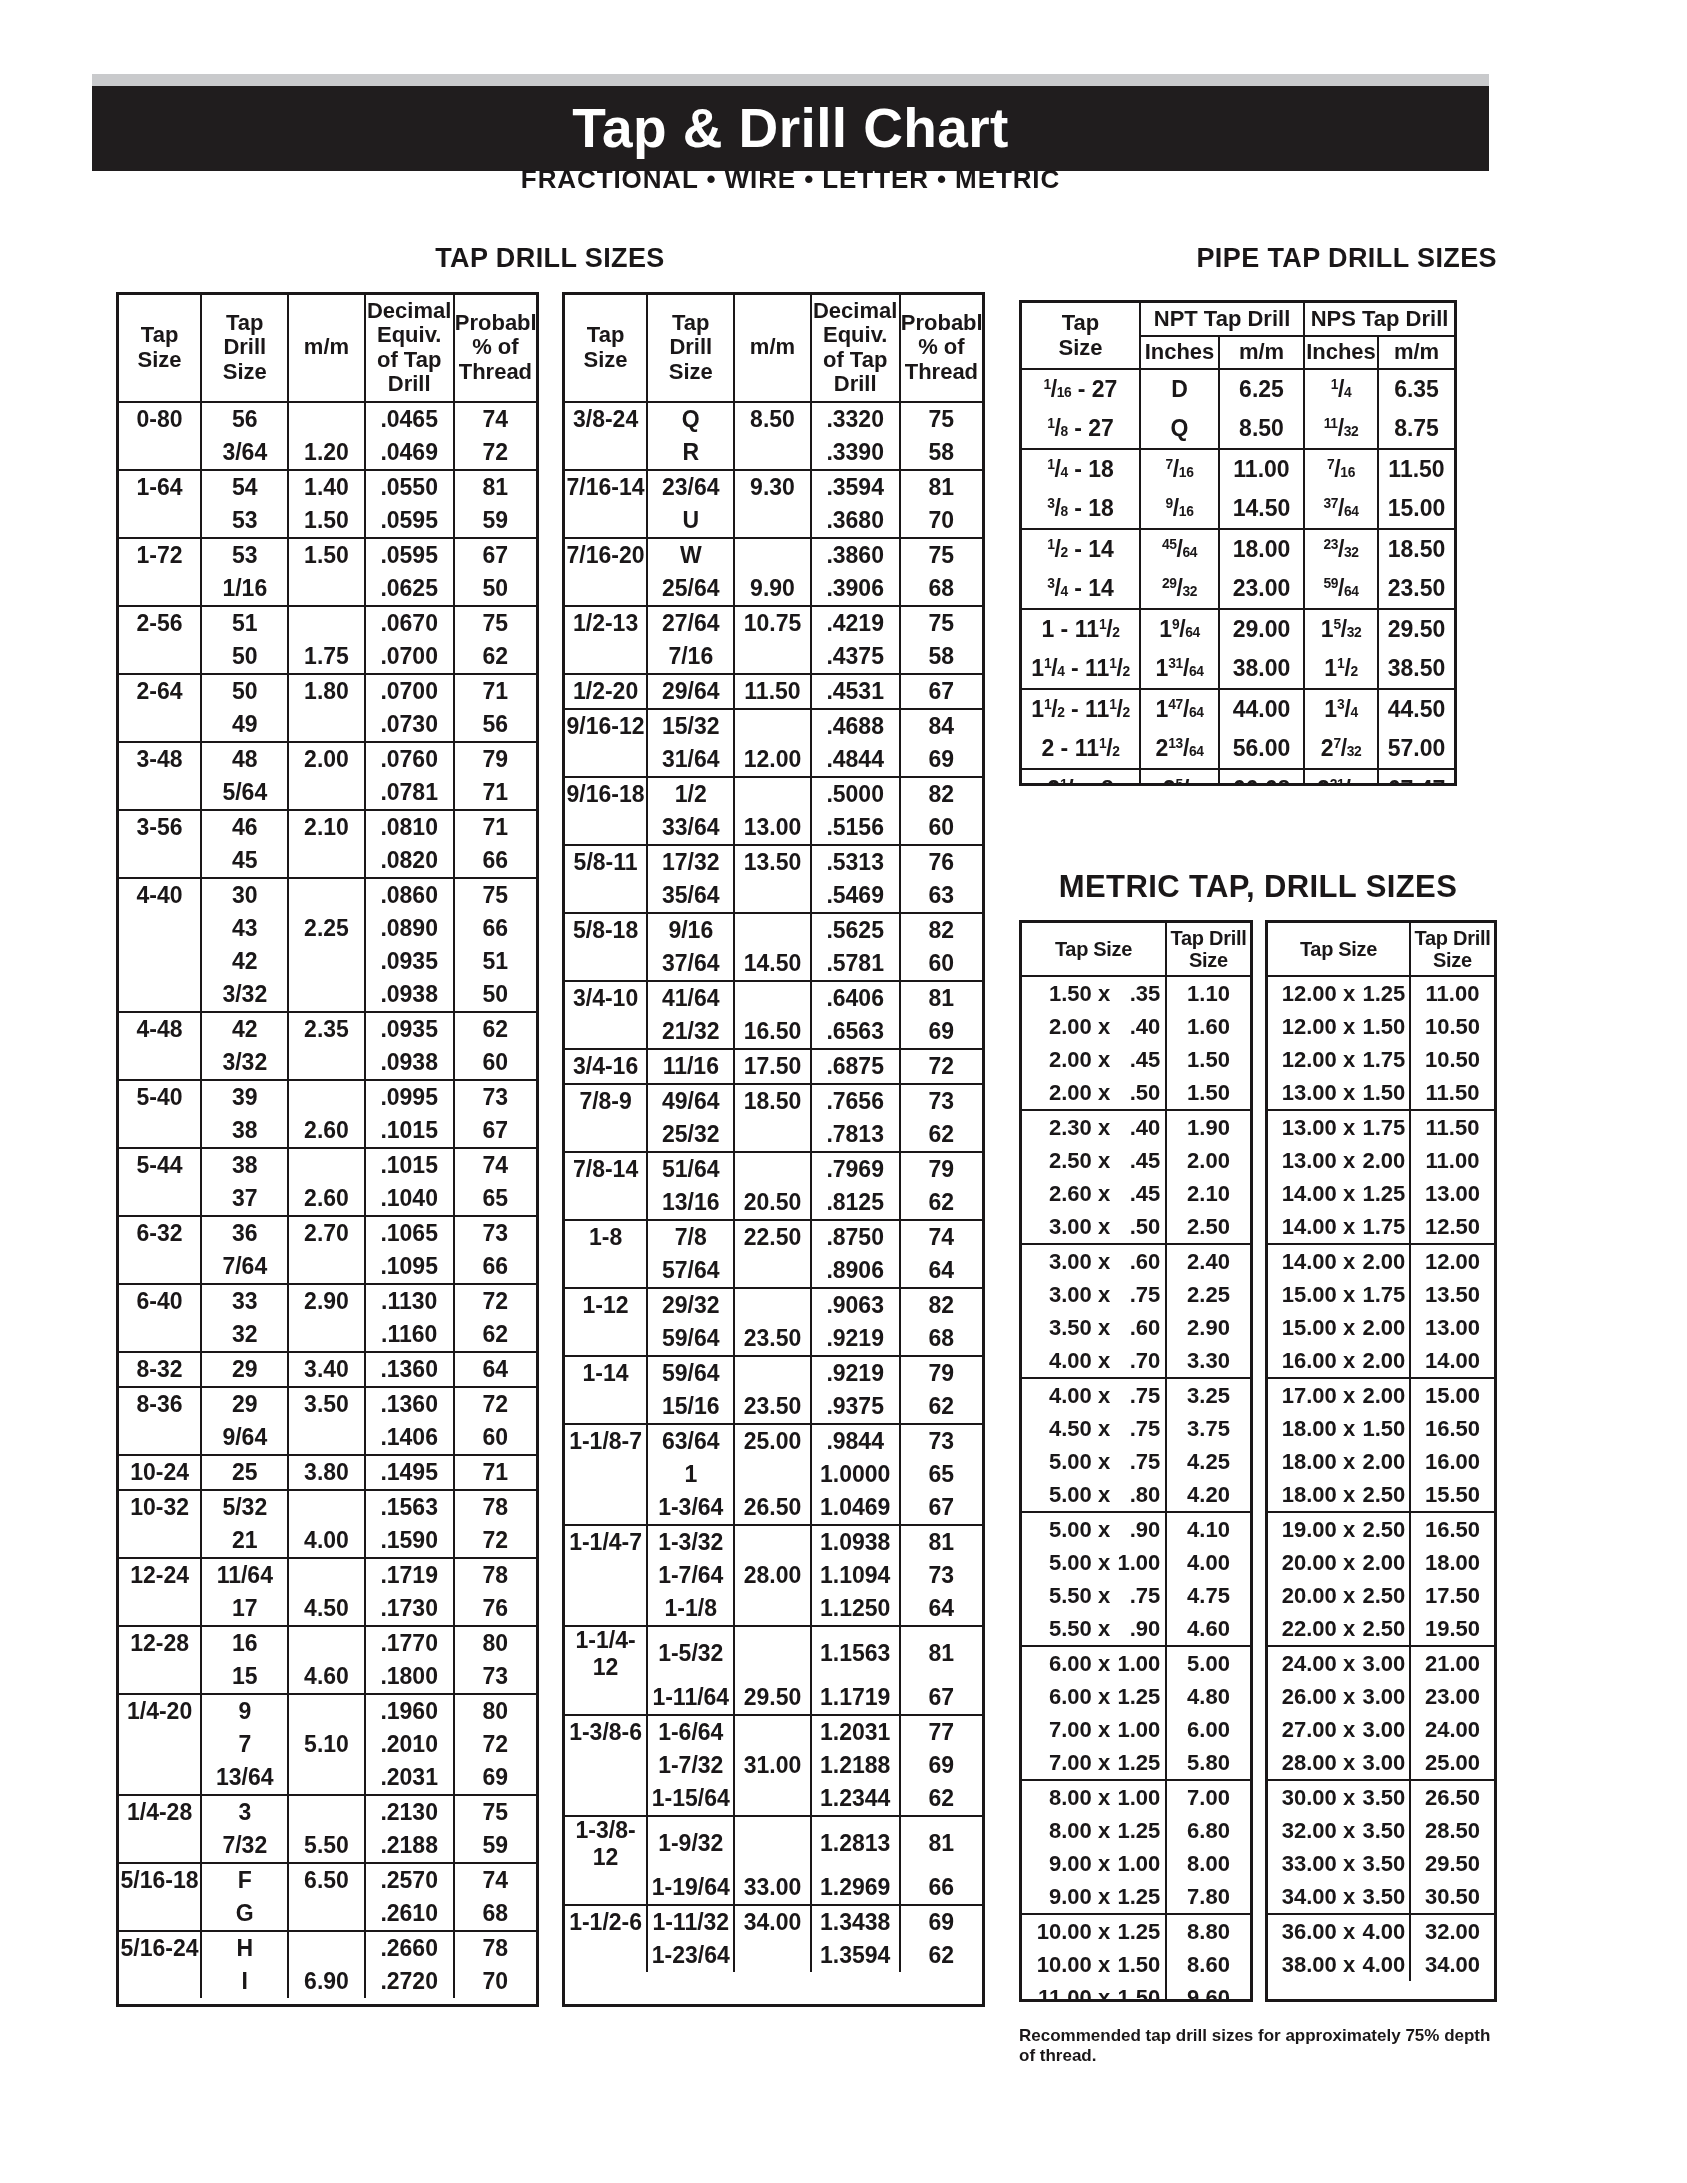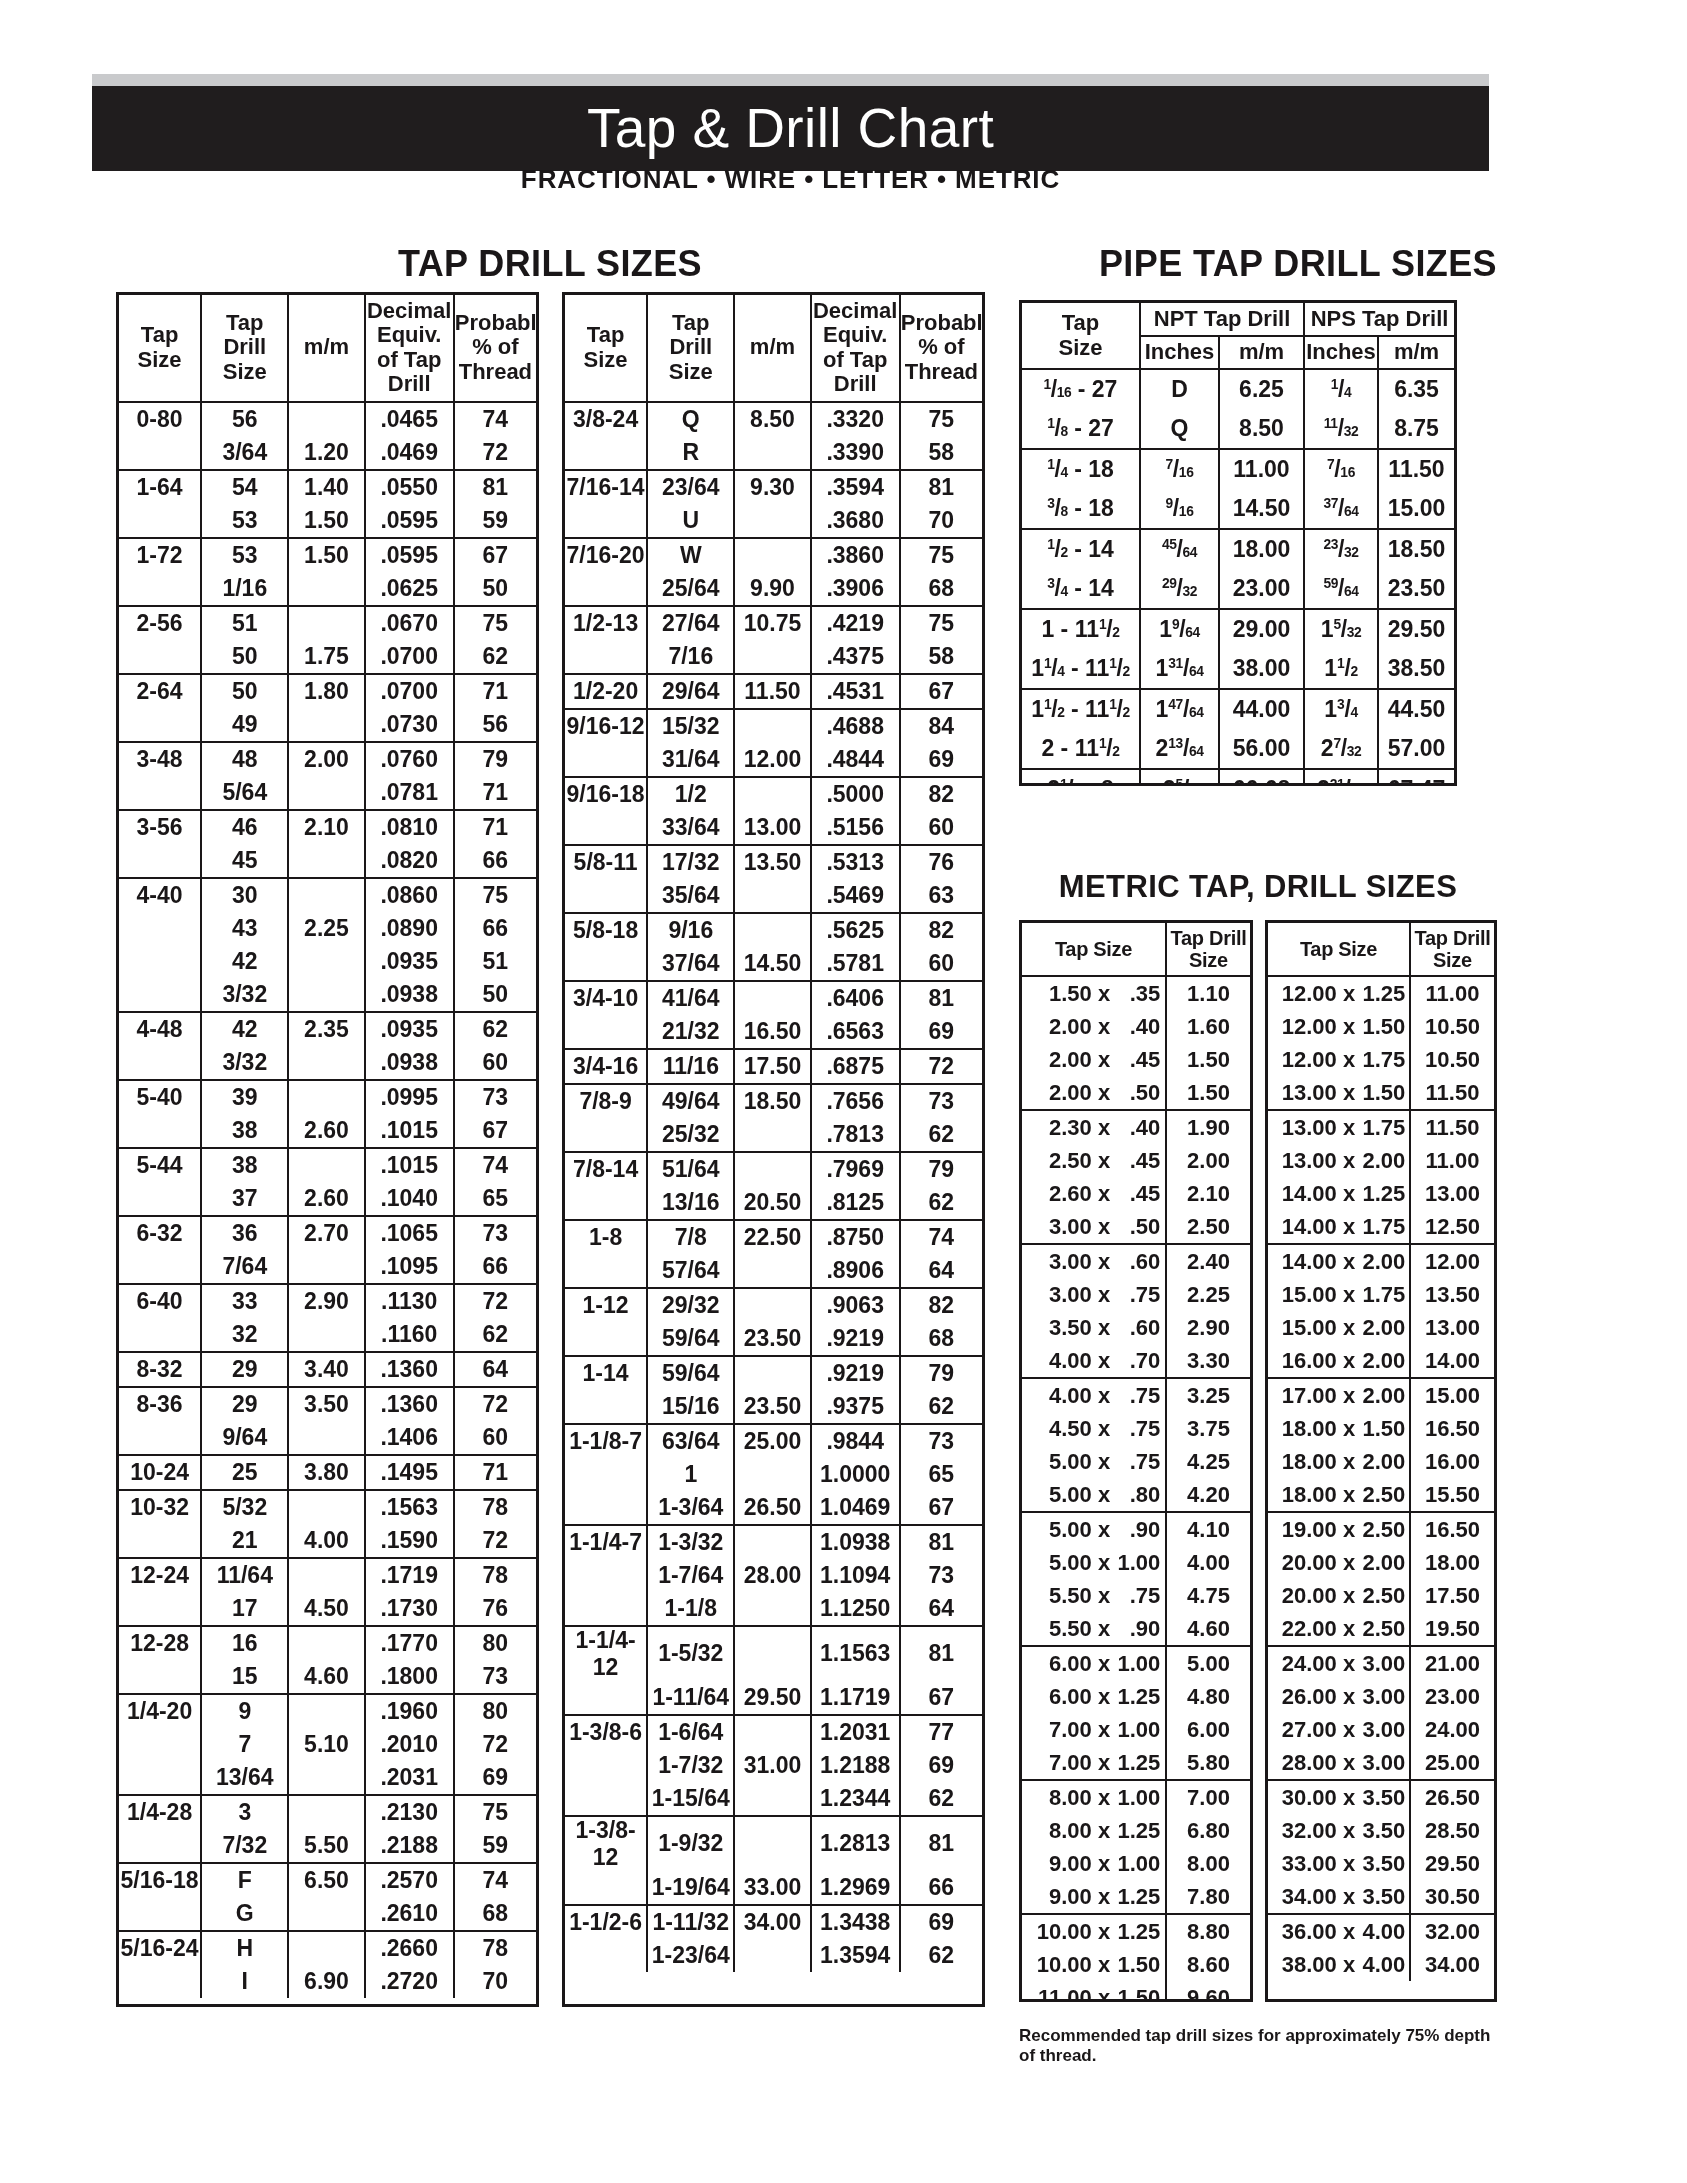--- a/index.html
+++ b/index.html
@@ -1,24 +1,24 @@
 <!DOCTYPE html>
 <html style="font-size:14px"><head>
 <meta charset="utf-8">
 <style>
   html,body{margin:0;padding:0;background:#ffffff;}
   .page{position:relative;width:1687px;height:2184px;background:#ffffff;overflow:hidden;
         font-family:"Liberation Sans", sans-serif;color:#1a1718;}
   .graybar{position:absolute;left:92px;top:74px;width:1397px;height:12.2px;background:#c9cacc;}
   .banner{position:absolute;left:92px;top:86px;width:1397px;height:85px;background:#201d1e;}
   .banner .title{display:block;text-align:center;line-height:85px;color:#ffffff;
-        font-size:55px;font-weight:400;letter-spacing:0.4px;}
+        font-size:55px;font-weight:700;letter-spacing:0.4px;}
   .subtitle{position:absolute;left:92px;top:164px;width:1397px;text-align:center;
         font-size:26px;font-weight:700;letter-spacing:0.9px;}
-  .sec-head{position:absolute;font-size:36px;font-weight:700;text-align:center;letter-spacing:0.4px;}
+  .sec-head{position:absolute;font-size:27px;font-weight:700;text-align:center;letter-spacing:0.4px;}
   #head-tap{left:116px;top:243px;width:868px;}
   #head-pipe{left:1019px;top:243px;width:478px;text-align:right;}
   #head-metric{left:1019px;top:869px;width:478px;font-size:31px;}
   .tblbox{position:absolute;border:3.1px solid #1a1718;box-sizing:border-box;overflow:hidden;background:#fff;}
   #box-left{left:116px;top:292px;width:423px;height:1715px;}
   #box-mid{left:562px;top:292px;width:423px;height:1715px;}
   #box-pipe{left:1019px;top:300px;width:438px;height:486px;}
   #box-mleft{left:1019px;top:920px;width:234px;height:1082px;}
   #box-mright{left:1265px;top:920px;width:232px;height:1082px;}
   table{border-collapse:collapse;width:100%;table-layout:fixed;}

